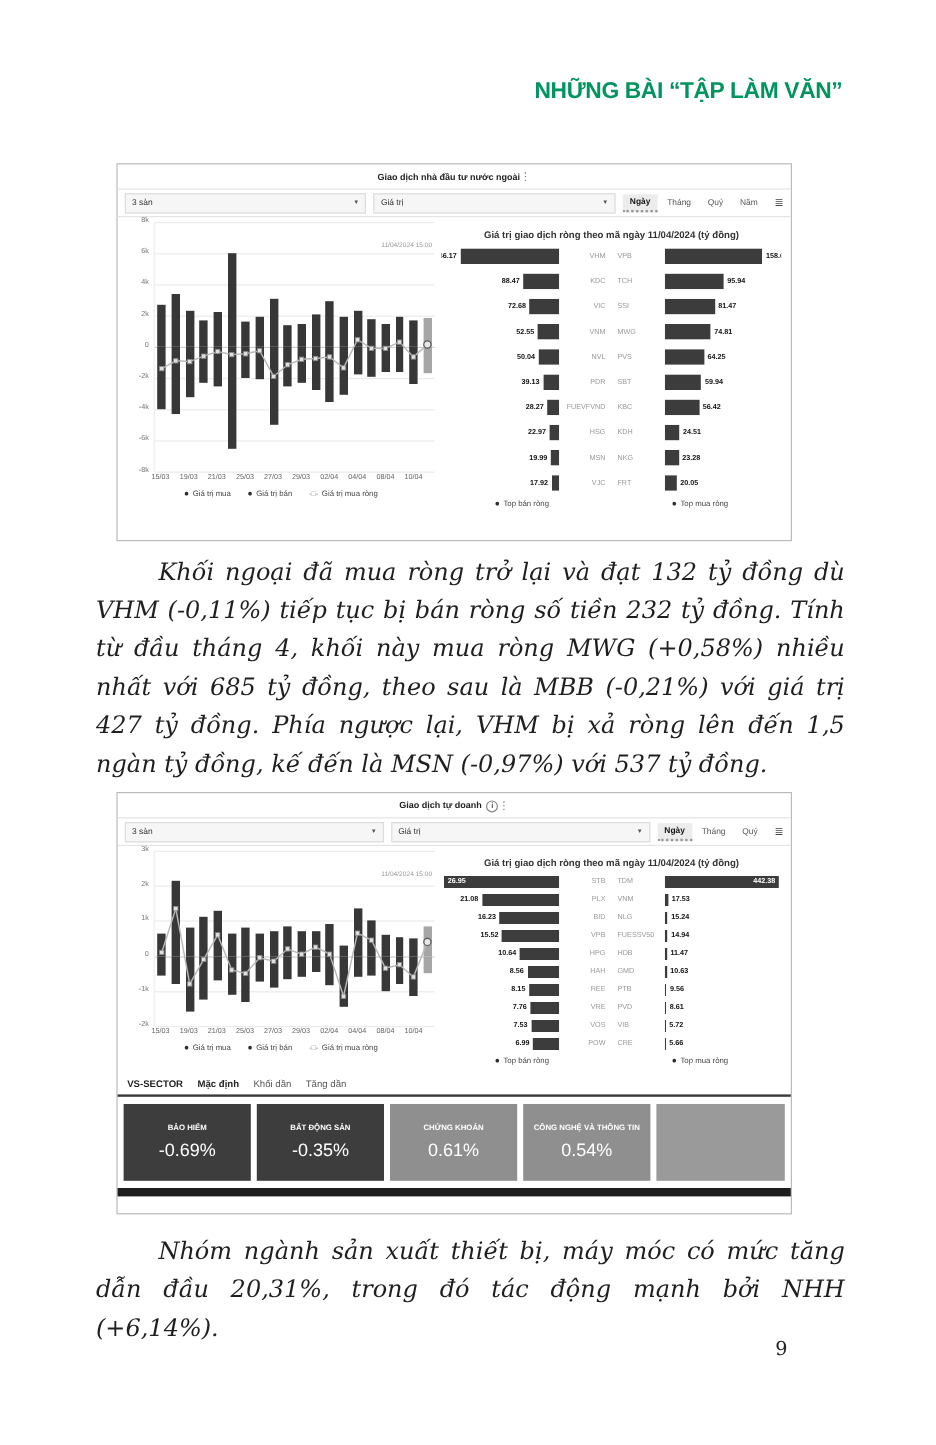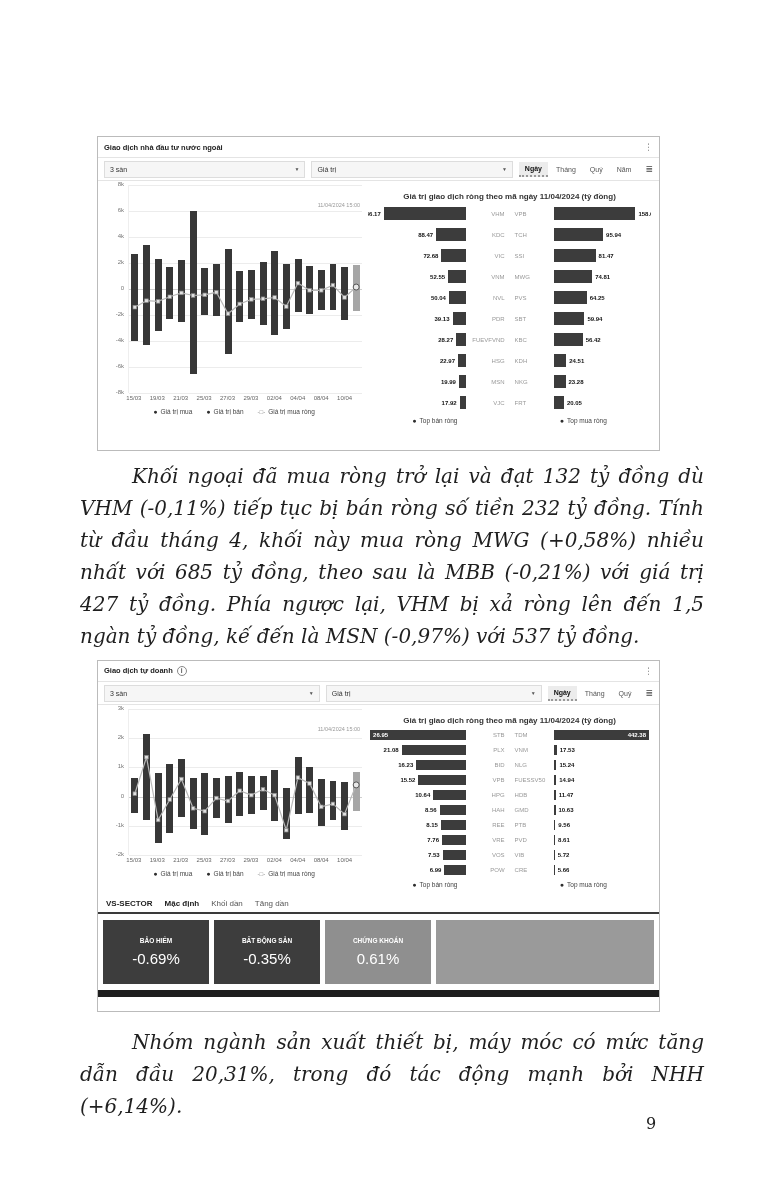--- a/index.html
+++ b/index.html
@@ -9,21 +9,21 @@
        color:#00945f;font-weight:bold;font-size:19px;letter-spacing:-0.3px;}
   .para{position:absolute;left:80px;width:624px;margin:0;
         font-family:"DejaVu Serif",serif;font-style:italic;font-size:20px;
         line-height:1.6;color:#1f1f1f;text-align:justify;text-indent:52px;}
   .pagenum{position:absolute;top:1114px;left:646px;font-family:"DejaVu Serif",serif;
         font-size:16px;color:#222;}
 
   
   .panel{position:absolute;left:97px;width:563px;background:#fff;
          border:1px solid #bbb;box-sizing:border-box;}
-  .titlebar{display:flex;justify-content:space-between;align-items:center;
+  .titlebar{display:flex;justify-content:center;align-items:center;
             height:20px;padding:0 6px;border-bottom:1px solid #e4e4e4;}
   .ptitle{font-size:7.5px;font-weight:bold;color:#222;}
   .info{font-size:6.5px;color:#555;border:1px solid #888;border-radius:50%;
         width:8px;height:8px;line-height:8px;text-align:center;display:inline-block;margin-left:4px;}
   .kebab{color:#777;font-size:9px;cursor:pointer;}
   .filterbar{display:flex;align-items:center;height:22px;padding:0 6px;gap:6px;
              border-bottom:1px solid #e4e4e4;}
   .select{flex:1;display:flex;justify-content:space-between;align-items:center;
           background:#f6f6f6;border:1px solid #ddd;height:15px;padding:0 5px;
           font-size:7px;color:#333;}
@@ -84,20 +84,21 @@
   .tile.dark{background:#3d3d3d;}
   .tile.light{background:#8f8f8f;}
   .tile.sliver{flex:1;min-width:5px;background:#9a9a9a;}
   .bottom-strip{height:7px;background:#1e1e1e;}
 </style>
 </head>
 <body>
 
 <div class="page">
 
+  <div class="hdr">NHỮNG BÀI “TẬP LÀM VĂN”</div>
 
   <section class="panel" id="panel1" style="top:136px;height:315px;">
     <div class="titlebar">
       <span class="ptitle">Giao dịch nhà đầu tư nước ngoài</span>
       <span class="kebab">⋮</span>
     </div>
     <div class="filterbar">
       <div class="select">
         <span>3 sàn</span>
         <span class="caret">▼</span>
@@ -665,20 +666,24 @@
           <div class="tval">-0.69%</div>
         </div>
         <div class="tile dark">
           <div class="tname">BẤT ĐỘNG SẢN</div>
           <div class="tval">-0.35%</div>
         </div>
         <div class="tile light">
           <div class="tname">CHỨNG KHOÁN</div>
           <div class="tval">0.61%</div>
         </div>
+        <div class="tile light">
+          <div class="tname">CÔNG NGHỆ VÀ THÔNG TIN</div>
+          <div class="tval">0.54%</div>
+        </div>
         <div class="tile sliver"></div>
       </div>
     <div class="bottom-strip"></div>
   </section>
 
   <p class="para" id="para2" style="top:1026px;">Nhóm ngành sản xuất thiết bị, máy móc có mức tăng dẫn đầu 20,31%, trong đó tác động mạnh bởi NHH (+6,14%).</p>
 
   <div class="pagenum">9</div>
 </div>
 

